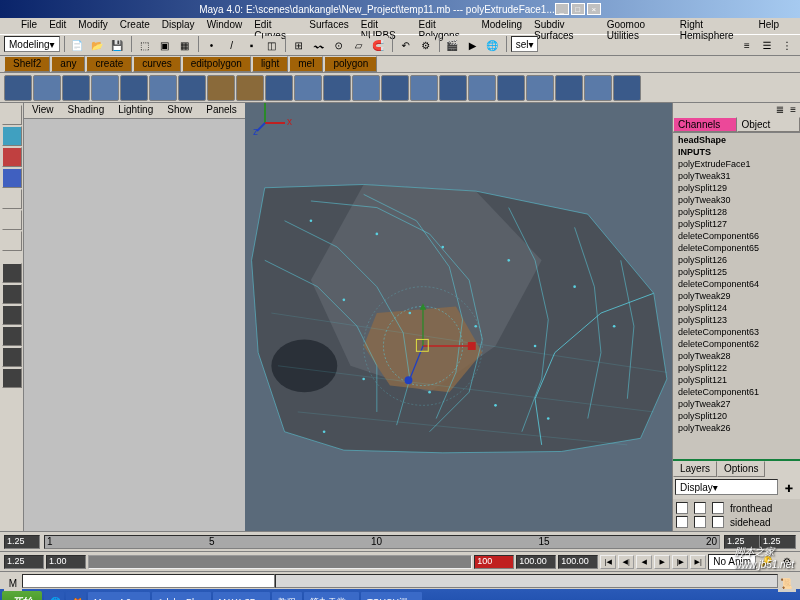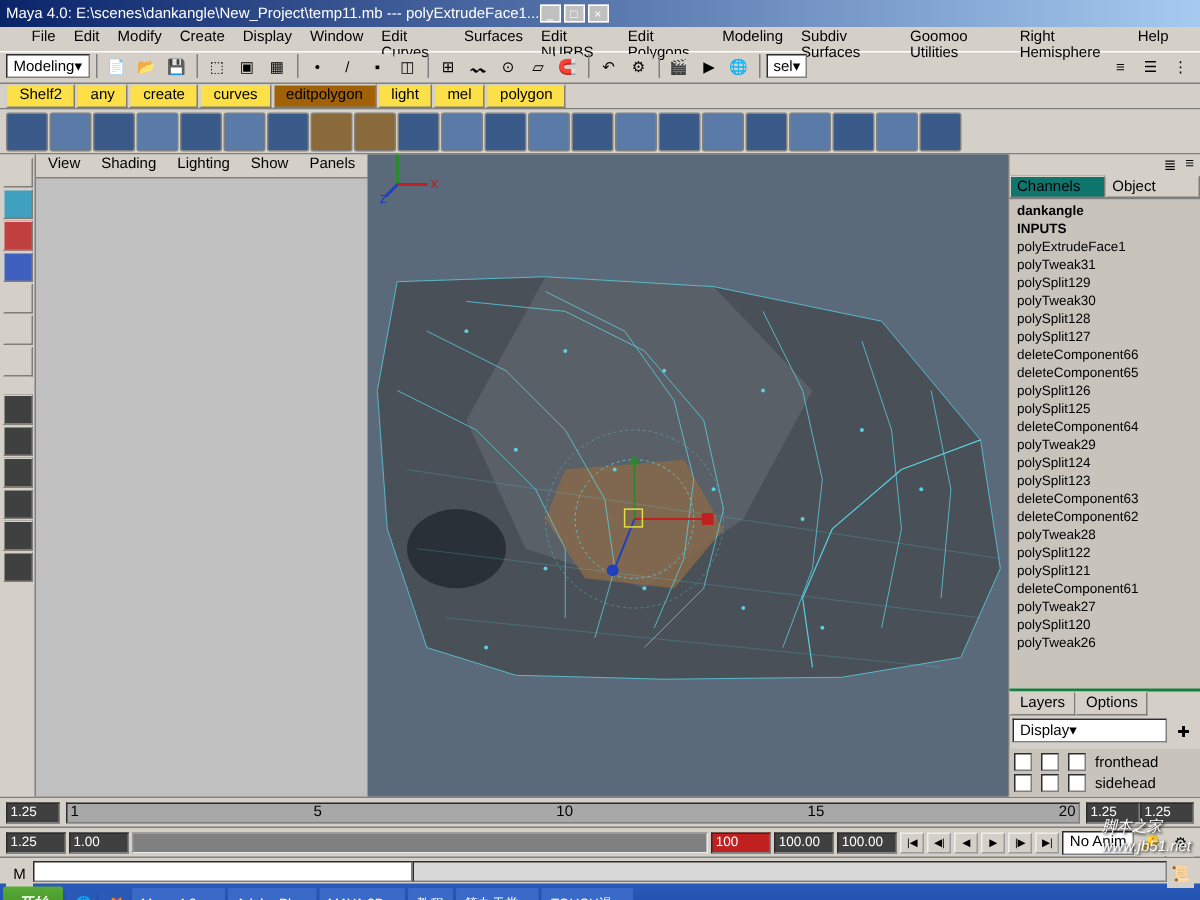--- a/index.html
+++ b/index.html
@@ -1,48 +1,48 @@
 <!DOCTYPE html>
 <html><head>
 <meta charset="utf-8">
 <style>
 *{margin:0;padding:0;box-sizing:border-box;font-family:Tahoma,sans-serif;font-size:10px}
 body{background:#c0c0c0;width:800px;height:600px;overflow:hidden;position:relative}
-.titlebar{background:linear-gradient(to right,#0a246a,#a6caf0);color:#fff;height:18px;padding:2px 4px;display:flex;justify-content:flex-start;align-items:center}
+.titlebar{background:linear-gradient(to right,#0a246a,#a6caf0);color:#fff;height:18px;padding:2px 4px;display:flex;justify-content:center;align-items:center}
 .titlebar-btns{display:flex;gap:2px}
 .titlebar-btn{width:14px;height:12px;background:#c0c0c0;border:1px solid #fff;font-size:8px;display:flex;align-items:center;justify-content:center}
 .menubar{background:#d4d0c8;height:16px;display:flex;padding:1px 21px;gap:12px}
 .menubar span{cursor:default}
 .toolbar1{background:#d4d0c8;height:22px;display:flex;align-items:flex-start;padding:1px 4px;gap:2px;border-top:1px solid #fff;border-bottom:1px solid #808080}
 .dropdown{background:#fff;border:1px inset #808080;padding:1px 4px;height:16px;display:flex;align-items:center}
 .tbicon{width:18px;height:18px;background:#d4d0c8;border:1px solid #d4d0c8;display:inline-flex;align-items:center;justify-content:center}
 .sep{width:1px;height:16px;background:#808080;margin:0 2px}
 .shelftabs{background:#d4d0c8;height:17px;display:flex;padding:0 4px;border-bottom:1px solid #808080}
-.shelftab{padding:1px 8px;border:1px outset #d4d0c8;background:#fde047;margin-right:1px}
+.shelftab{padding:1px 8px;border:1px outset #d4d0c8;background:#a16207;margin-right:1px}
 .shelftab.active{background:#a16207}
 .shelf{background:#d4d0c8;height:30px;display:flex;padding:2px 4px;gap:1px;border-bottom:1px solid #808080}
 .shelficon{width:28px;height:26px;background:#3a5a8a;border:1px solid #808080;border-radius:2px}
 .shelficon.alt{background:#5a7aa8}
 .shelficon.warm{background:#8a6a3a}
 .main{display:flex;height:428px}
 .ltools{width:24px;background:#d4d0c8;display:flex;flex-direction:column;padding:2px;gap:1px;border-right:1px solid #808080}
 .ltool{width:20px;height:20px;background:#d4d0c8;border:1px outset #d4d0c8}
 .ltool.red{background:#c04040}
 .ltool.blue{background:#4060c0}
 .ltool.cyan{background:#40a0c0}
 .ltool.dark{background:#404040}
 .viewport-wrap{flex:1;display:flex;flex-direction:row}
 .vpmenu{background:#d4d0c8;height:16px;display:flex;padding:1px 8px;gap:14px;border-bottom:1px solid #808080}
 .viewport{flex:1;background:#5a6a7a;position:relative;overflow:hidden}
 .viewport svg{width:100%;height:100%}
 .axis-ind{position:absolute;bottom:8px;left:8px;width:40px;height:40px}
 .rpanel{width:128px;background:#d4d0c8;display:flex;flex-direction:column;border-left:1px solid #808080}
 .rtabs{display:flex;height:16px;border-bottom:1px solid #808080}
 .rtab{flex:1;padding:1px 4px;border:1px outset #d4d0c8}
-.rtab.active{background:#0f766e}
+.rtab.active{background:#ec4899}
 .chanlist{flex:1;background:#c8c4bc;overflow-y:auto;padding:1px}
 .chanitem{padding:1px 4px;font-size:9px;white-space:nowrap}
 .chanitem.bold{font-weight:bold}
 .layers-sec{border-top:2px solid #15803d}
 .ltabs{display:flex;height:16px}
 .ltab{padding:1px 6px;border:1px outset #d4d0c8}
 .layerctl{padding:2px;display:flex;gap:2px}
 .layerlist{background:#c8c4bc;padding:2px}
 .layerrow{display:flex;align-items:center;gap:6px;padding:1px}
 .layerbox{width:12px;height:12px;border:1px inset #808080;background:#fff}
@@ -259,21 +259,21 @@
   <div class="rpanel">
     <div style="height:14px;display:flex;justify-content:flex-end;padding:1px 4px;gap:6px">
       <span>≣</span>
       <span>≡</span>
     </div>
     <div class="rtabs">
       <div class="rtab active">Channels</div>
       <div class="rtab">Object</div>
     </div>
     <div class="chanlist">
-      <div class="chanitem bold">dankangle</div>
+      <div class="chanitem bold">headShape</div>
       <div class="chanitem bold">INPUTS</div>
       <div id="chan-items">
           <div class="chanitem">polyExtrudeFace1</div>
           <div class="chanitem">polyTweak31</div>
           <div class="chanitem">polySplit129</div>
           <div class="chanitem">polyTweak30</div>
           <div class="chanitem">polySplit128</div>
           <div class="chanitem">polySplit127</div>
           <div class="chanitem">deleteComponent66</div>
           <div class="chanitem">deleteComponent65</div>

